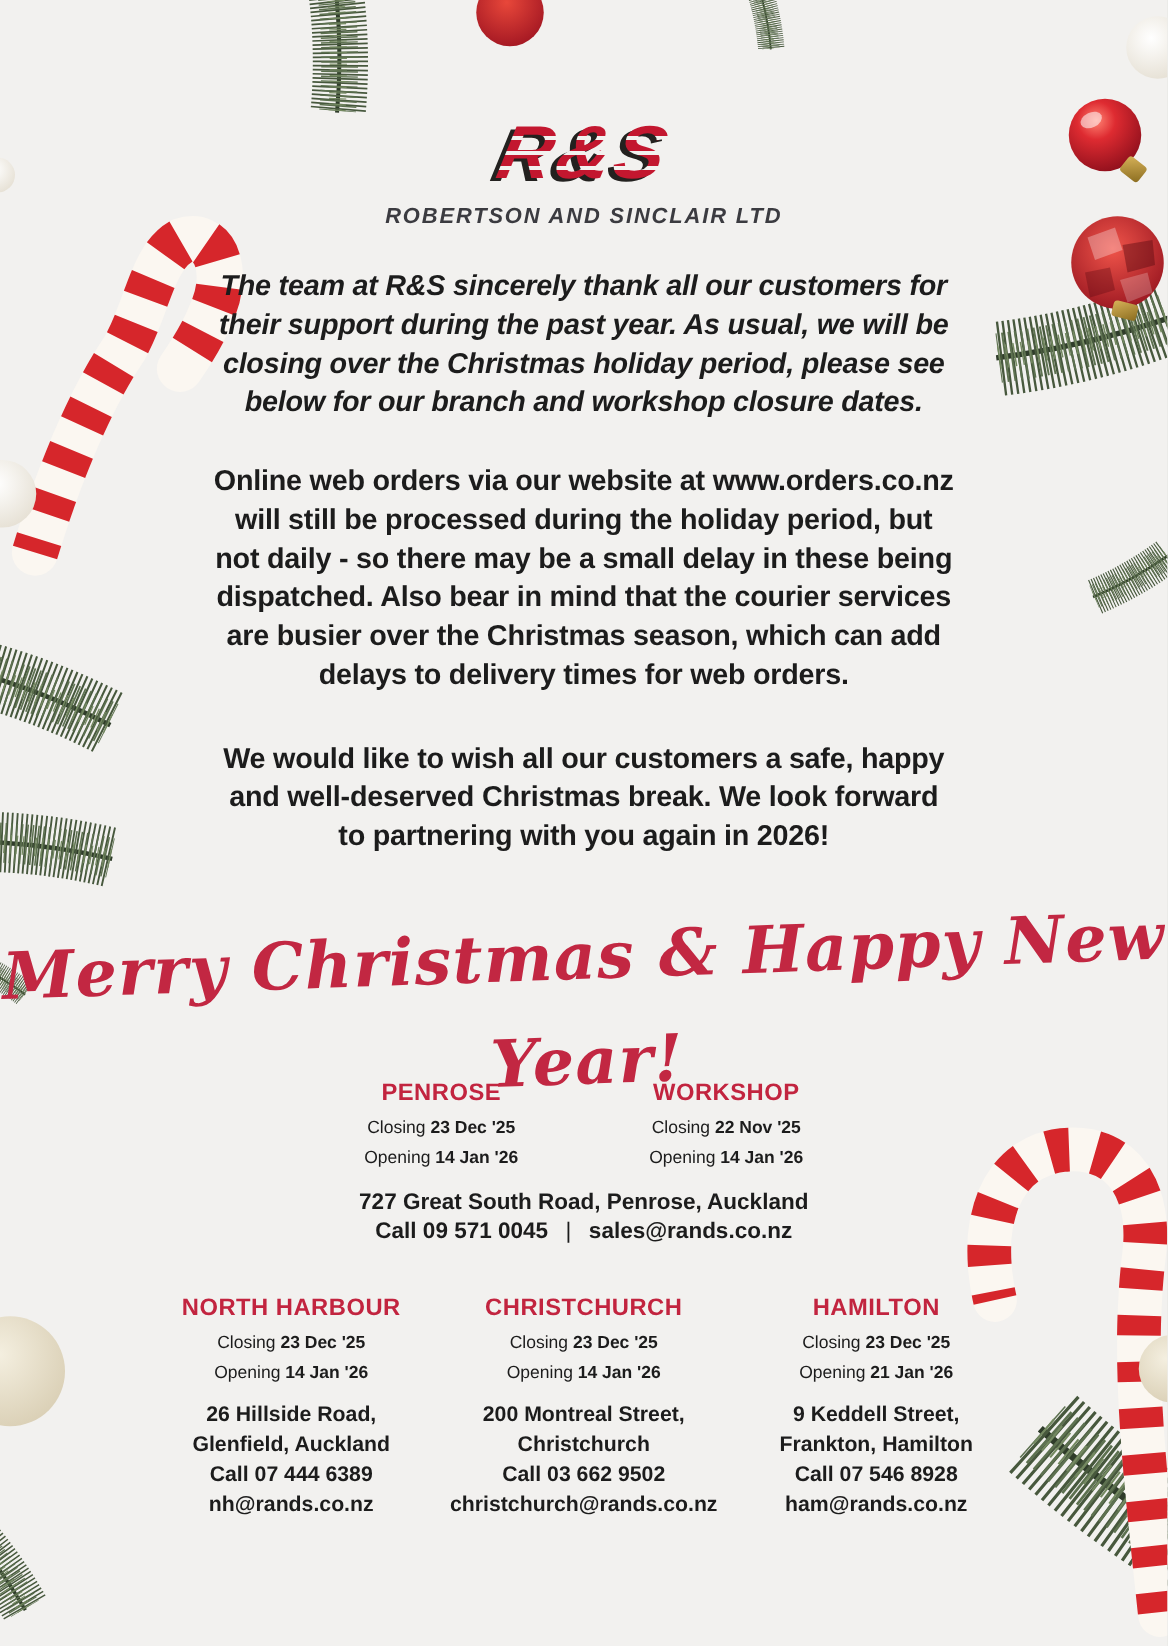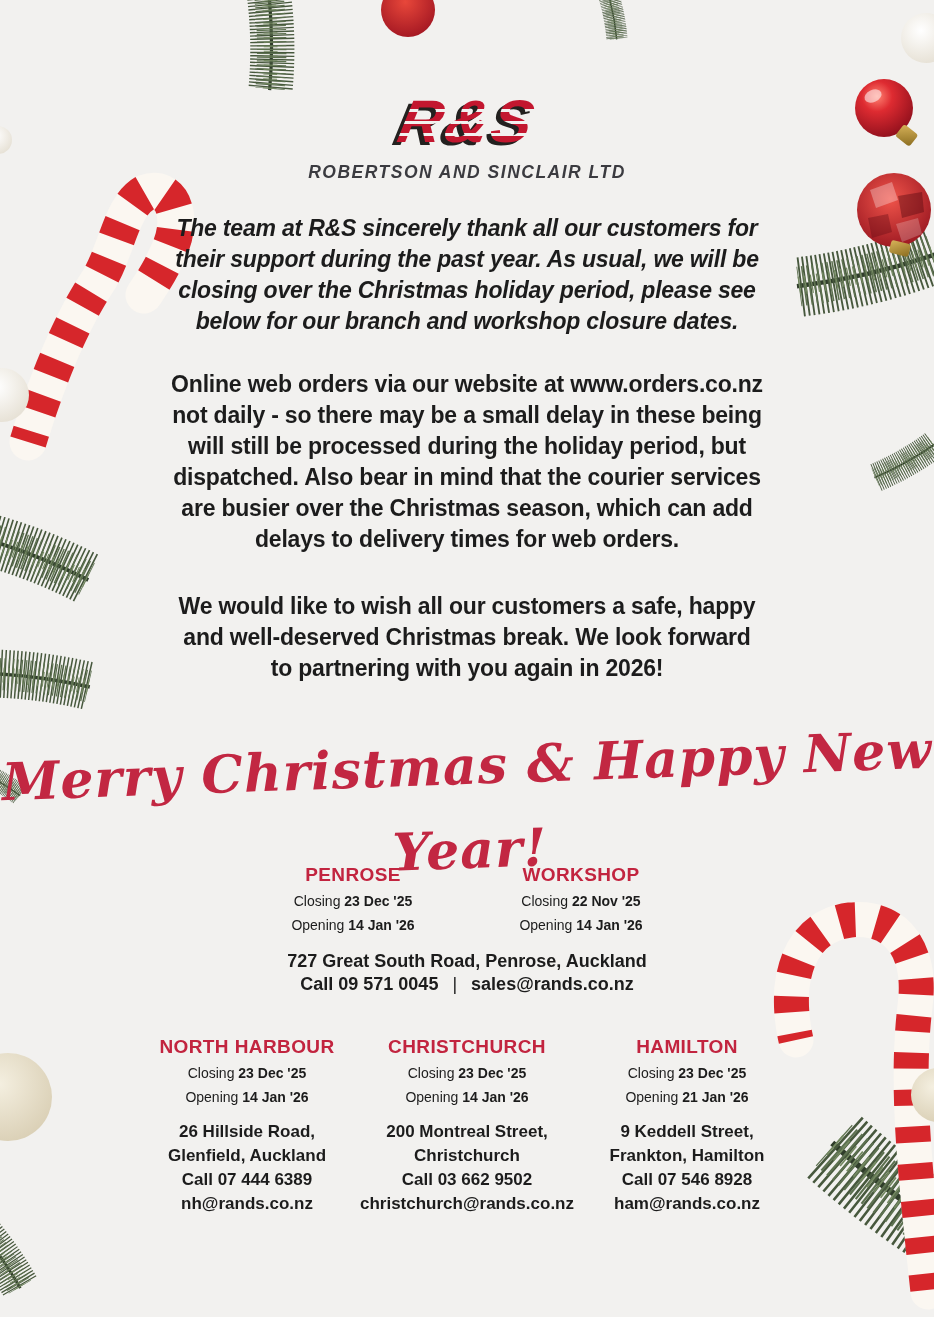--- a/index.html
+++ b/index.html
@@ -36,21 +36,21 @@
 
   
   .greeting{margin-top:40px;height:90px;line-height:84px;
     font-family:"DejaVu Serif",serif;font-style:italic;font-weight:bold;
     font-size:52px;color:#c22742;transform:rotate(-2deg);letter-spacing:1px;}
 
   
   .row{display:flex;justify-content:center;}
   .row-top{margin-top:50px;gap:28px;}
   .row-top .branch{width:200px;}
-  .row-bottom{margin-top:40px;gap:2px;}
+  .row-bottom{margin-top:40px;gap:16px;}
   .row-bottom .branch{width:218px;}
   .branch-name{font-size:19px;font-weight:bold;color:#c2243f;letter-spacing:.4px;}
   .sched-line{font-size:14px;line-height:24px;}
   .sched-line .lbl{font-weight:500;}
   .sched-line .date{font-weight:bold;}
   .branch-sched{margin-top:3px;}
   .addr{margin-top:11px;font-size:17px;font-weight:bold;line-height:24px;}
   .penrose-address{margin-top:13px;font-size:18px;font-weight:bold;line-height:23px;}
   .penrose-address .sep{padding:0 14px;font-weight:500;}
 </style>
@@ -146,22 +146,22 @@
     </div>
 
     <div class="para para-1">
       <div>The team at R&amp;S sincerely thank all our customers for</div>
       <div>their support during the past year. As usual, we will be</div>
       <div>closing over the Christmas holiday period, please see</div>
       <div>below for our branch and workshop closure dates.</div>
     </div>
     <div class="para para-2">
       <div>Online web orders via our website at www.orders.co.nz</div>
+      <div>will still be processed during the holiday period, but</div>
       <div>not daily - so there may be a small delay in these being</div>
-      <div>will still be processed during the holiday period, but</div>
       <div>dispatched. Also bear in mind that the courier services</div>
       <div>are busier over the Christmas season, which can add</div>
       <div>delays to delivery times for web orders.</div>
     </div>
     <div class="para para-3">
       <div>We would like to wish all our customers a safe, happy</div>
       <div>and well-deserved Christmas break. We look forward</div>
       <div>to partnering with you again in 2026!</div>
     </div>
 

